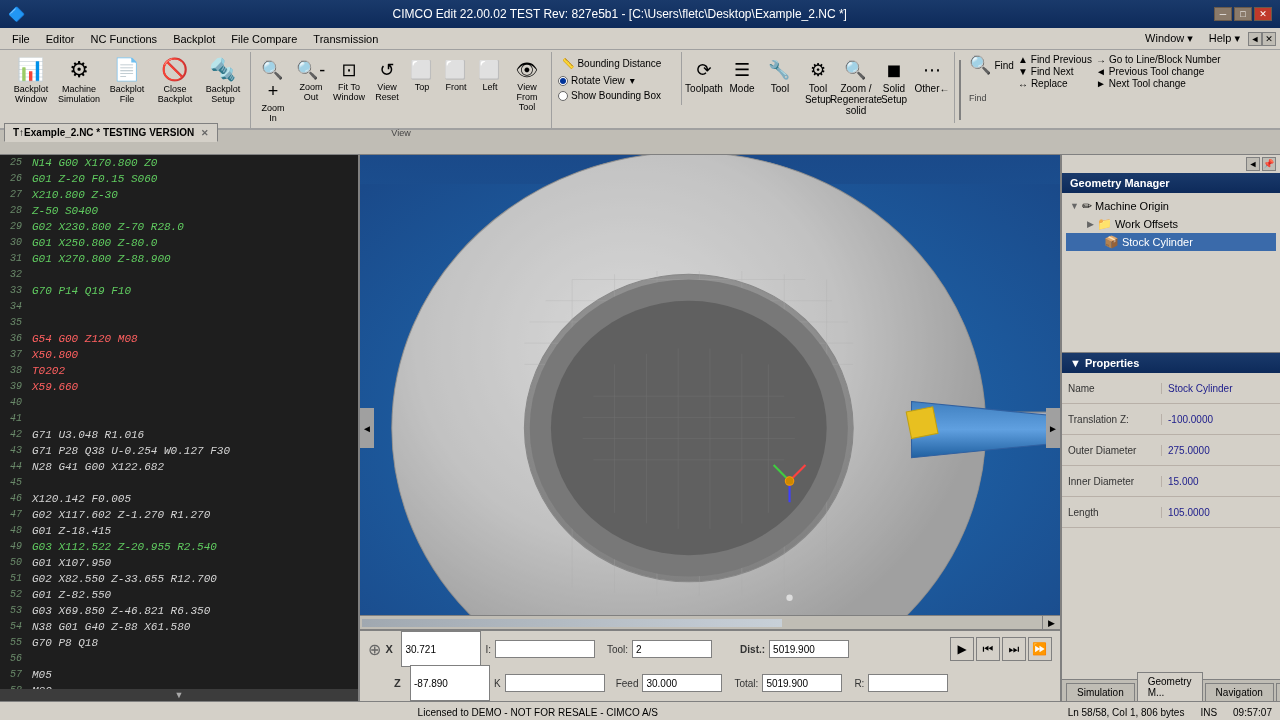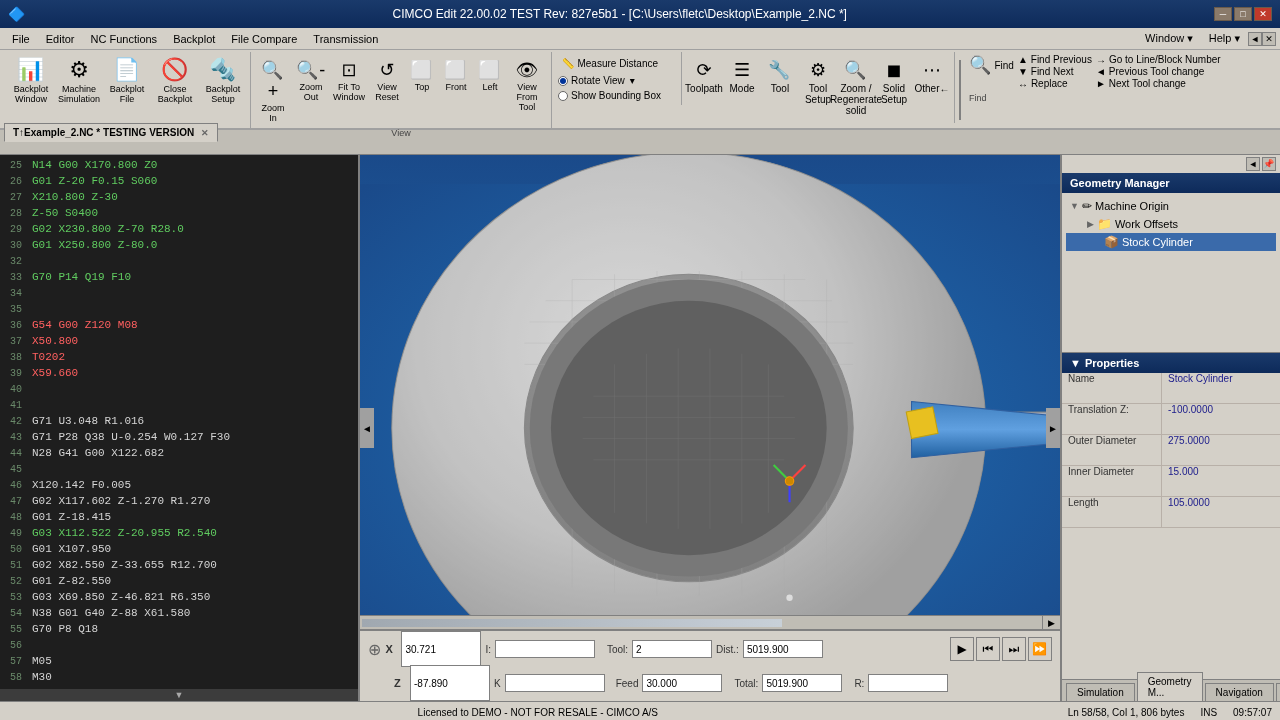--- a/index.html
+++ b/index.html
@@ -206,21 +206,22 @@
     #code-content {
       flex: 1;
       overflow: hidden;
       padding: 2px 0;
       font-family: 'Courier New', monospace;
       font-size: 11px;
     }
     .code-line {
       display: flex;
       height: 16px;
-      align-items: center;
+      align-items: flex-start;
+      font-style: italic;
     }
     .line-num {
       width: 28px;
       text-align: right;
       padding-right: 6px;
       color: #6a8a6a;
       font-size: 10px;
       flex-shrink: 0;
     }
     .line-text {
@@ -288,20 +289,21 @@
       font-size: 11px;
       font-weight: bold;
       display: flex;
       align-items: center;
       gap: 4px;
     }
     .prop-row {
       display: flex;
       border-bottom: 1px solid #b8b0a8;
       height: 31px;
+      align-items: center;
     }
     .prop-name {
       width: 100px;
       padding: 0 6px;
       font-size: 10px;
       color: #333;
       border-right: 1px solid #b8b0a8;
     }
     .prop-value {
       padding: 0 6px;
@@ -570,21 +572,21 @@
         <div class="icon" style="font-size:18px;">👁</div>
         <div class="label">View From<br>Tool</div>
       </div>
     </div>
     <div class="toolbar-group-label">View</div>
   </div>
 
   <div style="border-right:1px solid #a0a0a0;padding:4px 6px;display:flex;flex-direction:column;justify-content:flex-start;gap:4px;min-width:130px;">
     <div class="measure-btn">
       <span>📏</span>
-      <span>Measure Distance</span>
+      <span>Bounding Distance</span>
     </div>
     <div class="radio-item">
       <div class="radio-circle active"></div>
       <span>Rotate View</span>
       <span style="margin-left:2px;cursor:pointer;">▾</span>
     </div>
     <div class="radio-item">
       <div class="radio-circle"></div>
       <span>Show Bounding Box</span>
     </div>
@@ -673,20 +675,24 @@
           <span class="line-num">28</span>
           <span class="line-text line-green">Z-50 S0400</span>
         </div>
         <div class="code-line">
           <span class="line-num">29</span>
           <span class="line-text line-green">G02 X230.800 Z-70 R28.0</span>
         </div>
         <div class="code-line">
           <span class="line-num">30</span>
           <span class="line-text line-green">G01 X250.800 Z-80.0</span>
+        </div>
+        <div class="code-line">
+          <span class="line-num">31</span>
+          <span class="line-text line-green">G01 X270.800 Z-88.900</span>
         </div>
         <div class="code-line">
           <span class="line-num">32</span>
         </div>
         <div class="code-line">
           <span class="line-num">33</span>
           <span class="line-text line-green">G70 P14 Q19 F10</span>
         </div>
         <div class="code-line">
           <span class="line-num">34</span>
@@ -892,21 +898,21 @@
     
     <div id="coord-bar">
       <div id="coord-top">
         <span style="font-size:16px;color:#666;">⊕</span>
         <span class="coord-label">X</span>
         <input class="coord-input" value="30.721" readonly="" style="">
         <span class="coord-extra-label">I:</span>
         <input class="coord-extra-input" value="" readonly="" style="">
         <span class="tool-label" style="margin-left:8px;">Tool:</span>
         <input class="tool-input" value="2" readonly="" style="">
-        <span class="coord-extra-label" style="margin-left:0;">Dist.:</span>
+        <span class="coord-extra-label" style="margin-left:24px;font-weight:bold;">Dist.:</span>
         <input class="coord-extra-input" value="5019.900" readonly="" style="width: 80px;">
 
         <div class="playback-controls">
           <div class="play-btn">▶</div>
           <div class="play-btn">⏮</div>
           <div class="play-btn">⏭</div>
           <div class="play-btn">⏩</div>
         </div>
       </div>
       <div id="coord-bottom">

